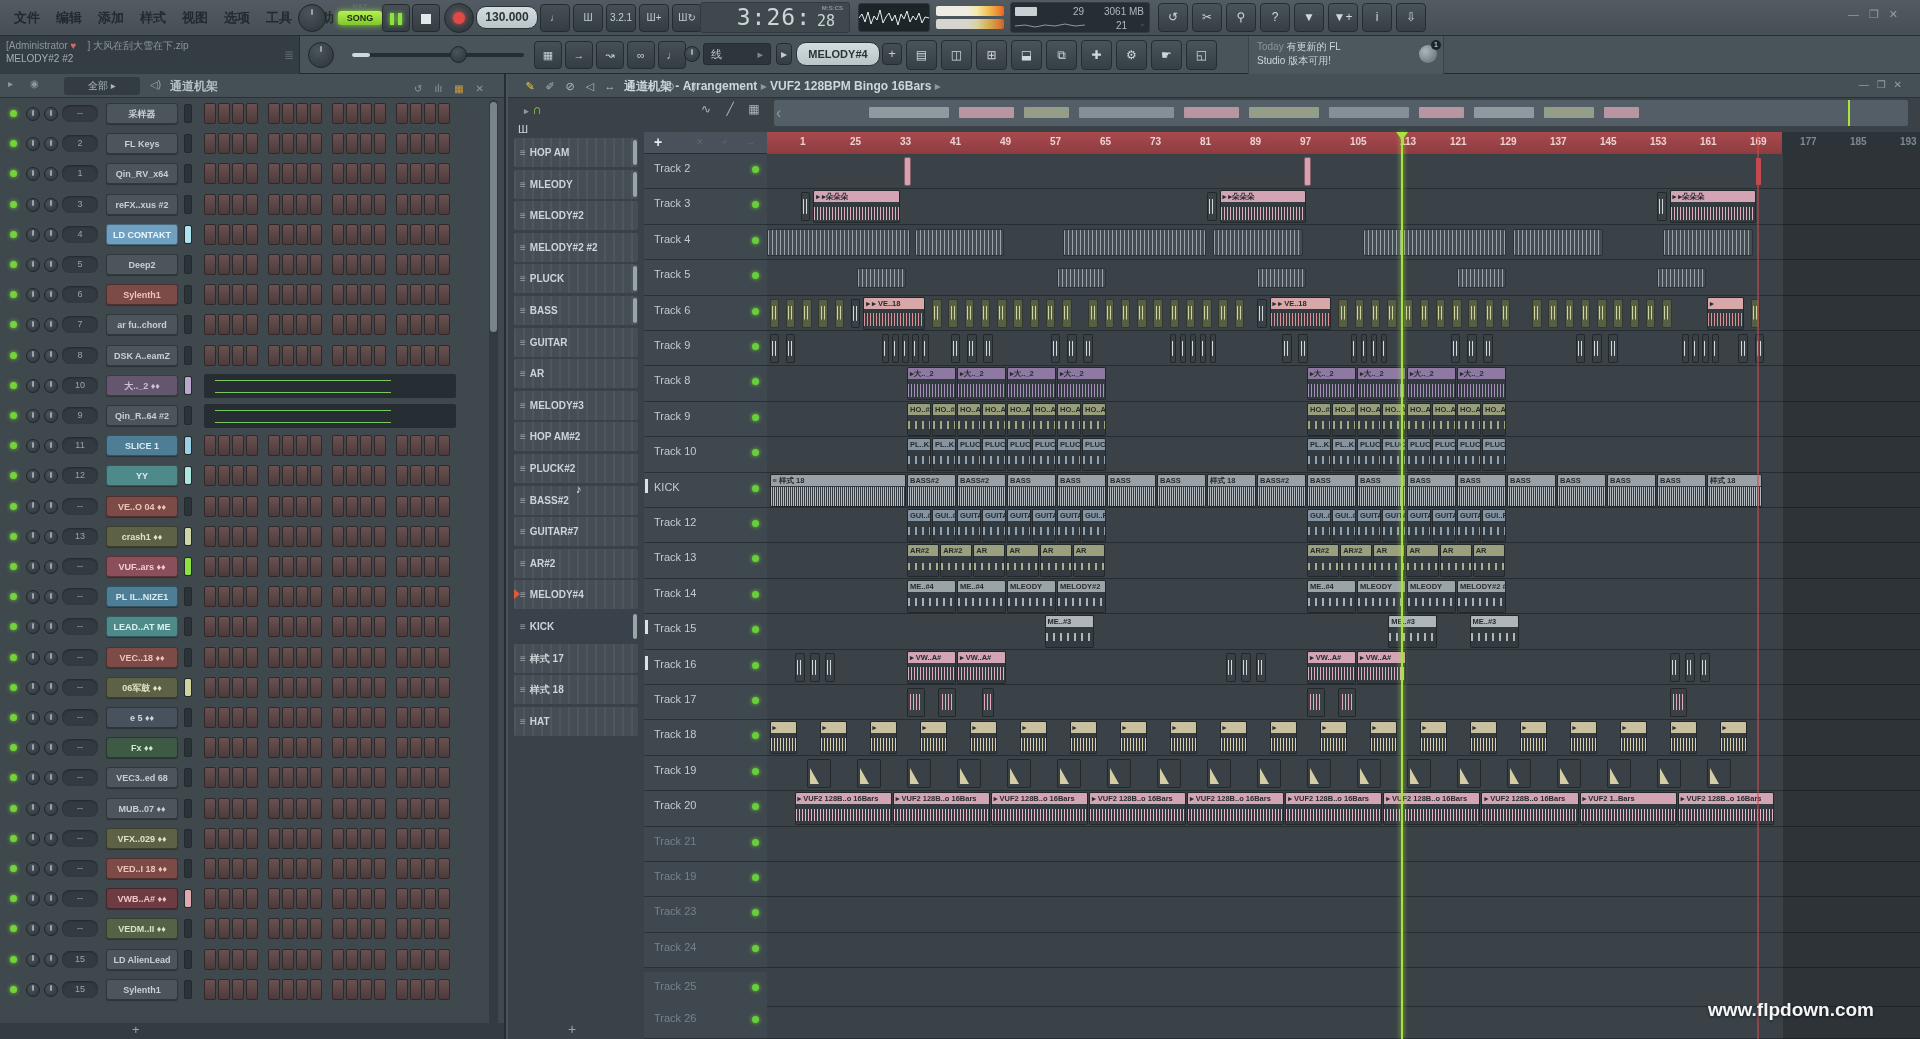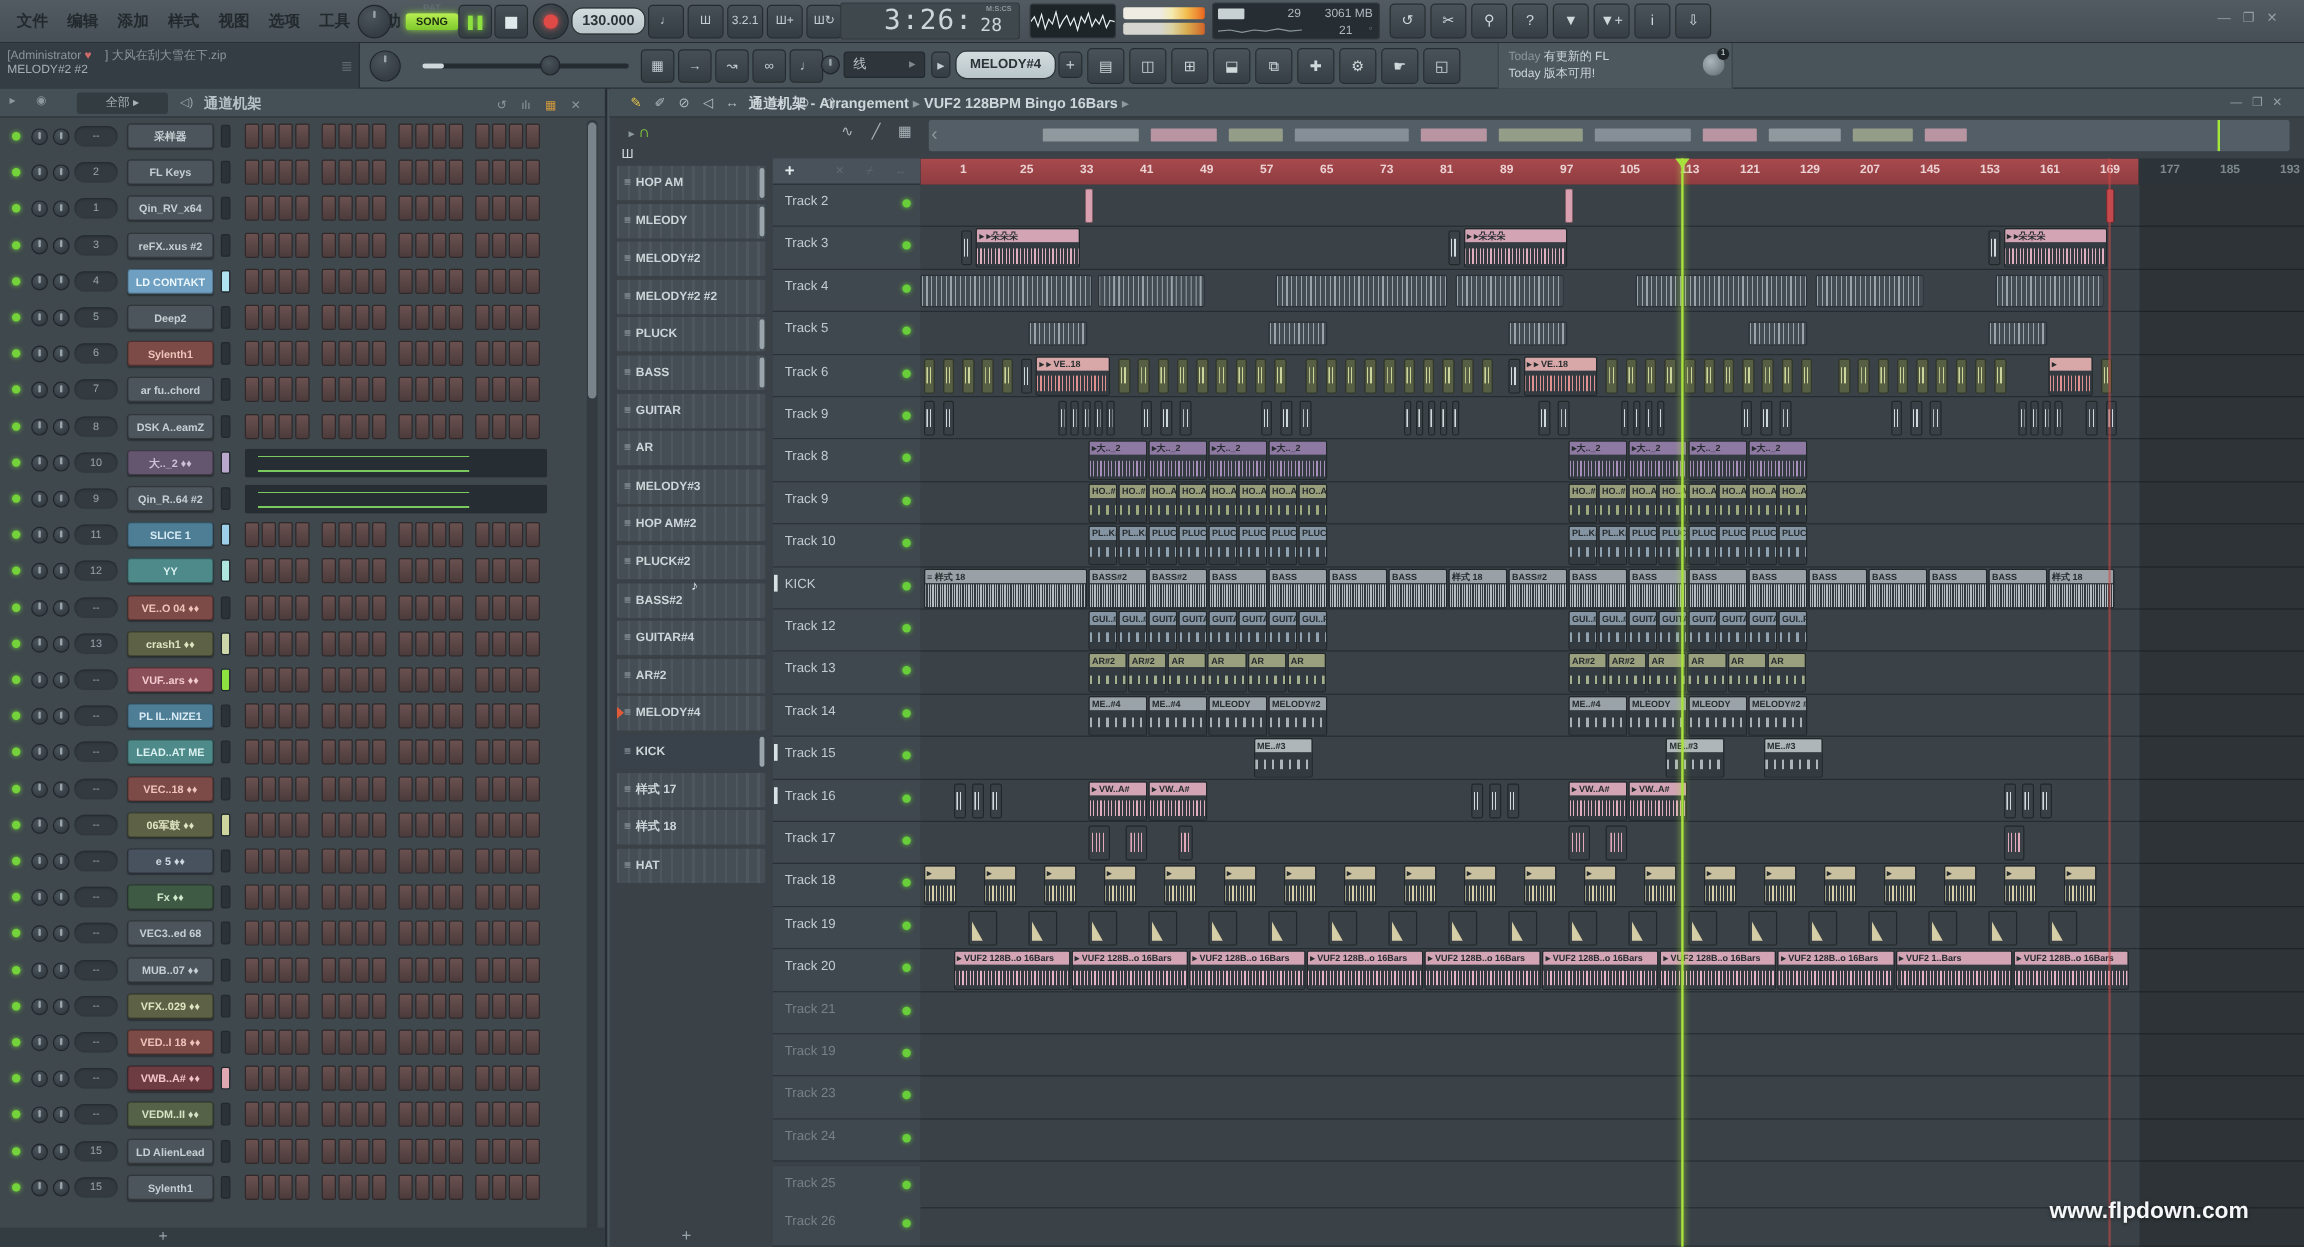--- a/index.html
+++ b/index.html
@@ -244,21 +244,21 @@
       <div class="icbtn" style="position: absolute; left: 70px; top: 4px; width: 31px; height: 30px; line-height: 28px; font-size: 12px;">⊞</div>
       <div class="icbtn" style="position: absolute; left: 105px; top: 4px; width: 31px; height: 30px; line-height: 28px; font-size: 12px;">⬓</div>
       <div class="icbtn" style="position: absolute; left: 140px; top: 4px; width: 31px; height: 30px; line-height: 28px; font-size: 12px;">⧉</div>
       <div class="icbtn" style="position: absolute; left: 175px; top: 4px; width: 31px; height: 30px; line-height: 28px; font-size: 12px;">✚</div>
       <div class="icbtn" style="position: absolute; left: 210px; top: 4px; width: 31px; height: 30px; line-height: 28px; font-size: 12px;">⚙</div>
       <div class="icbtn" style="position: absolute; left: 245px; top: 4px; width: 31px; height: 30px; line-height: 28px; font-size: 12px;">☛</div>
       <div class="icbtn" style="position: absolute; left: 280px; top: 4px; width: 31px; height: 30px; line-height: 28px; font-size: 12px;">◱</div>
     </div>
   <div id="notif">
     <div><span class="t">Today</span> <span class="m">有更新的 FL</span></div>
-    <div class="m">Today 版本可用!</div>
+    <div class="m">Studio 版本可用!</div>
     <div id="globe"></div>
     <div id="badge">1</div>
   </div>
 </div>
 
 <div id="rack">
   <div id="rackbar">
     <span class="rtic" style="left:8px;">▸</span>
     <span class="rtic" style="left:30px;">◉</span>
     <div id="allbox"><span>全部</span> ▸</div>
@@ -1041,21 +1041,21 @@
         <div class="pitem" style="top: 101.2px;"><span class="h">≡</span><span>MELODY#2</span></div>
         <div class="pitem" style="top: 132.8px;"><span class="h">≡</span><span>MELODY#2 #2</span></div>
         <div class="pitem" style="top: 164.4px;"><span class="h">≡</span><span>PLUCK</span><div class="sc"></div></div>
         <div class="pitem" style="top: 196px;"><span class="h">≡</span><span>BASS</span><div class="sc"></div></div>
         <div class="pitem" style="top: 227.6px;"><span class="h">≡</span><span>GUITAR</span></div>
         <div class="pitem" style="top: 259.2px;"><span class="h">≡</span><span>AR</span></div>
         <div class="pitem" style="top: 290.8px;"><span class="h">≡</span><span>MELODY#3</span></div>
         <div class="pitem" style="top: 322.4px;"><span class="h">≡</span><span>HOP AM#2</span></div>
         <div class="pitem" style="top: 354px;"><span class="h">≡</span><span>PLUCK#2</span></div>
         <div class="pitem" style="top: 385.6px;"><span class="h">≡</span><span>BASS#2</span></div>
-        <div class="pitem" style="top: 417.2px;"><span class="h">≡</span><span>GUITAR#4</span></div>
+        <div class="pitem" style="top: 417.2px;"><span class="h">≡</span><span>GUITAR#7</span></div>
         <div class="pitem" style="top: 448.8px;"><span class="h">≡</span><span>AR#2</span></div>
         <div class="pitem" style="top: 480.4px;"><div class="selmark"></div><span class="h">≡</span><span>MELODY#4</span></div>
         <div class="pitem active" style="top: 512px;"><span class="h">≡</span><span>KICK</span><div class="sc"></div></div>
         <div class="pitem" style="top: 543.6px;"><span class="h">≡</span><span>样式 17</span></div>
         <div class="pitem" style="top: 575.2px;"><span class="h">≡</span><span>样式 18</span></div>
         <div class="pitem" style="top: 606.8px;"><span class="h">≡</span><span>HAT</span></div>
       </div>
     <div id="pickplus">+</div>
   </div>
 
@@ -1093,21 +1093,21 @@
         <span class="rnum" style="left: 283px;">57</span>
         <span class="rnum" style="left: 333px;">65</span>
         <span class="rnum" style="left: 383px;">73</span>
         <span class="rnum" style="left: 433px;">81</span>
         <span class="rnum" style="left: 483px;">89</span>
         <span class="rnum" style="left: 533px;">97</span>
         <span class="rnum" style="left: 583px;">105</span>
         <span class="rnum" style="left: 633px;">113</span>
         <span class="rnum" style="left: 683px;">121</span>
         <span class="rnum" style="left: 733px;">129</span>
-        <span class="rnum" style="left: 783px;">207</span>
+        <span class="rnum" style="left: 783px;">137</span>
         <span class="rnum" style="left: 833px;">145</span>
         <span class="rnum" style="left: 883px;">153</span>
         <span class="rnum" style="left: 933px;">161</span>
         <span class="rnum" style="left: 983px;">169</span>
         <span class="rnum dark" style="left: 1033px;">177</span>
         <span class="rnum dark" style="left: 1083px;">185</span>
         <span class="rnum dark" style="left: 1133px;">193</span>
       </div>
   </div>
 

